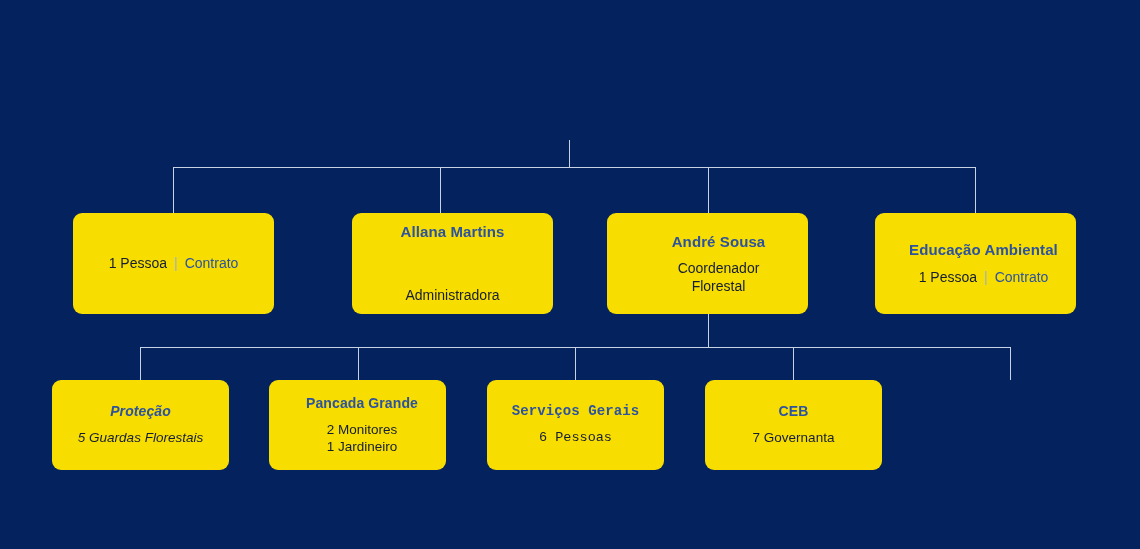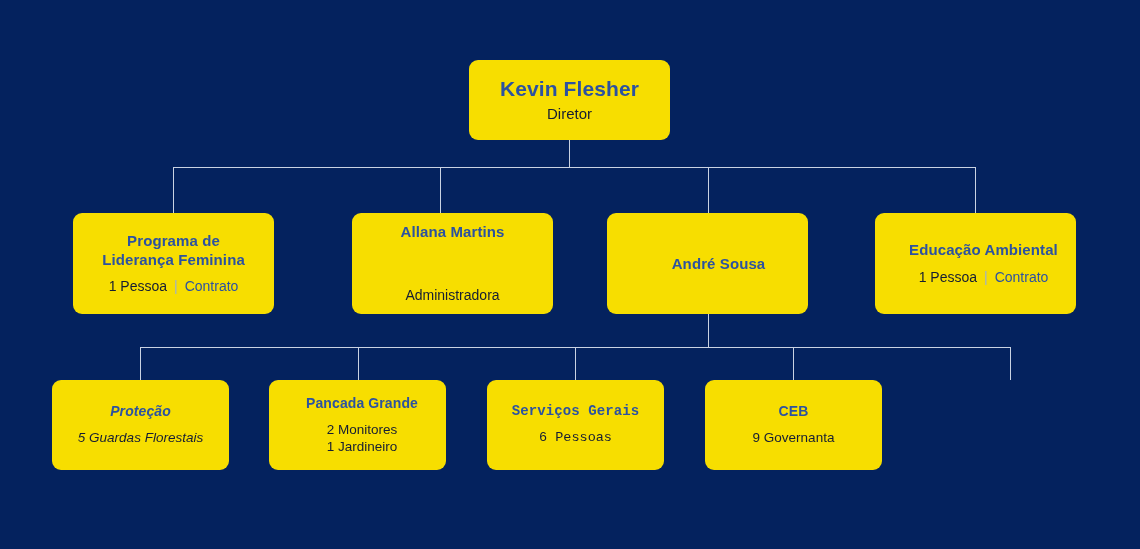--- a/index.html
+++ b/index.html
@@ -115,44 +115,40 @@
   <div class="connector v" style="left:975px; top:167px; height:46px;"></div>
 
   <div class="connector v" style="left:708px; top:314px; height:33px;"></div>
   <div class="connector h" style="left:140px; top:347px; width:871px;"></div>
   <div class="connector v" style="left:140px; top:347px; height:33px;"></div>
   <div class="connector v" style="left:358px; top:347px; height:33px;"></div>
   <div class="connector v" style="left:575px; top:347px; height:33px;"></div>
   <div class="connector v" style="left:793px; top:347px; height:33px;"></div>
   <div class="connector v" style="left:1010px; top:347px; height:33px;"></div>
 
-  <div class="node" id="node-root">
-    <div class="title">Kevin Flesher</div>
-    <div class="sub">Diretor</div>
-  </div>
 
   <div class="node row2" id="node-lideranca">
-    <div class="title">
-      <span>Programa de</span><br>
-      <span>Liderança Feminina</span>
-    </div>
     <div class="meta">
       <span class="count">1 Pessoa</span>
       <span class="divider">|</span>
       <span class="kind">Contrato</span>
     </div>
   </div>
 
   <div class="node row2" id="node-allana">
     <div class="title">Allana Martins</div>
     <div class="sub">Administradora</div>
   </div>
 
   <div class="node row2" id="node-andre">
     <div class="title">André Sousa</div>
+    <div class="sub">
+      <span>Coordenador</span><br>
+      <span>Florestal</span>
+    </div>
   </div>
 
   <div class="node row2" id="node-educacao">
     <div class="title">Educação Ambiental</div>
     <div class="meta">
       <span class="count">1 Pessoa</span>
       <span class="divider">|</span>
       <span class="kind">Contrato</span>
     </div>
   </div>
@@ -170,17 +166,17 @@
     </div>
   </div>
 
   <div class="node row3" id="node-servicos">
     <div class="title">Serviços Gerais</div>
     <div class="sub">6 Pessoas</div>
   </div>
 
   <div class="node row3" id="node-ceb">
     <div class="title">CEB</div>
-    <div class="sub">9 Governanta</div>
+    <div class="sub">7 Governanta</div>
   </div>
 
 
 </div>
 
 </body></html>

